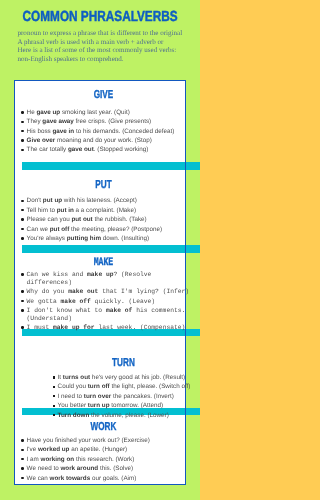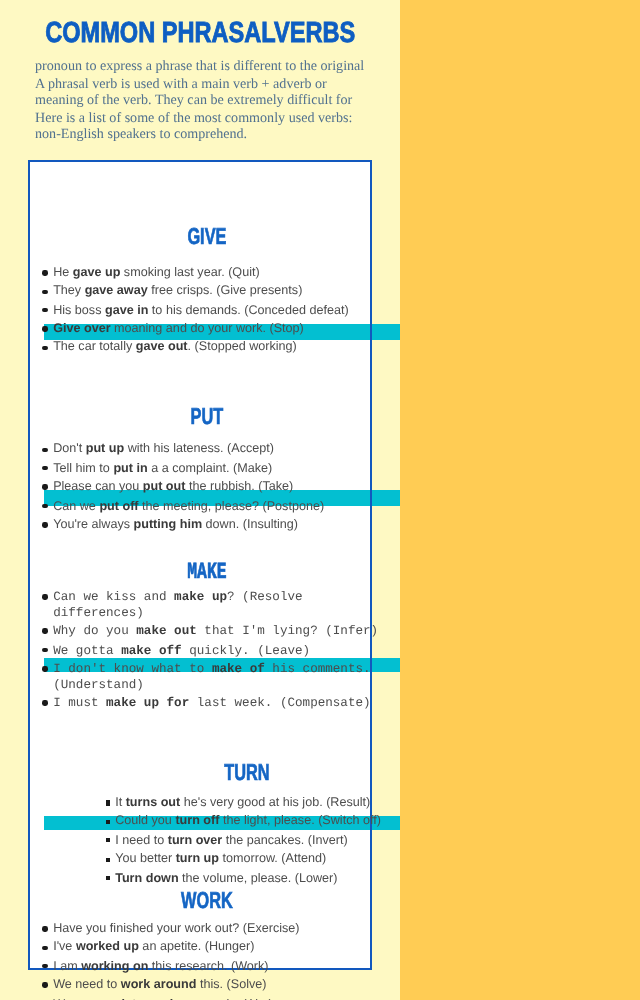--- a/index.html
+++ b/index.html
@@ -1,18 +1,18 @@
 <!DOCTYPE html>
 <html><head>
 <meta charset="utf-8">
 <style>
   * { box-sizing: border-box; margin:0; padding:0; }
   html, body { width:200px; height:500px; }
   body { background:#FFCC54; font-family:"Liberation Sans", sans-serif; -webkit-font-smoothing:antialiased; text-rendering:geometricPrecision; }
-  .page { position:relative; width:200px; height:500px; overflow:hidden; background:#fef9c3; }
+  .page { position:relative; width:200px; height:500px; overflow:hidden; background:#bef264; }
 
   .title { position:absolute; left:0; top:9px; width:200px; text-align:center;
            color:#0E5EC2; font-weight:bold; font-size:14.6px;
            font-family:"Liberation Sans", sans-serif;
            white-space:nowrap; letter-spacing:0px;
            transform:scaleX(0.808) translateY(0px); transform-origin:100.5px 0;
            -webkit-text-stroke:0.45px #0E5EC2; }
 
   .subtitle { position:absolute; left:17.5px; top:29.4px; width:180px; color:#51718F;
               font-family:"Liberation Serif", serif; font-size:7.05px; line-height:8.5px; }
@@ -20,21 +20,21 @@
 
   .card { position:absolute; left:14.2px; top:79.8px; width:171.4px; height:404.8px;
           border:1.8px solid #1258BE; background:#ffffff; }
 
   .tealbar { position:absolute; height:7.7px; background:#03BFD1; left:22px; width:178px; z-index:1; }
   .card { z-index:2; background:transparent !important; }
   .cardbg { position:absolute; left:14.2px; top:79.8px; width:171.4px; height:404.8px;
             background:#ffffff; z-index:0; }
   #secs { position:relative; z-index:3; }
 
-  .sec { position:absolute; left:14.2px; width:182px;margin-top:24px; }
+  .sec { position:absolute; left:14.2px; width:182px; }
   .sec-head { width:100%; text-align:center; color:#1465C4;
               font-weight:bold; font-size:11.5px; line-height:11.5px;
               transform:scaleX(0.71); transform-origin:85.7px 0;
               -webkit-text-stroke:0.35px #1465C4; }
 
   ul.items { list-style:none; padding-left:7px; }
   ul.items li { position:relative; font-size:6.3px; line-height:7.75px; color:#4D4D4D;
                 white-space:normal; padding-left:5.4px; margin-bottom:1.65px; }
   ul.items li:before { content:""; position:absolute; left:0.2px; top:2.3px;
                        width:2.4px; height:2.4px; border-radius:50%; background:#1a1a1a; }
@@ -42,21 +42,20 @@
   b { font-weight:bold; color:#3A3A3A; }
 </style>
 </head>
 <body>
 
 <div class="page">
   <div class="title">COMMON PHRASALVERBS</div>
   <div class="subtitle">
       <div>pronoun to express a phrase that is different to the original</div>
       <div>A phrasal verb is used with a main verb + adverb or</div>
-      <div>meaning of the verb. They can be extremely difficult for</div>
       <div>Here is a list of some of the most commonly used verbs:</div>
       <div>non-English speakers to comprehend.</div>
     </div>
   <div class="cardbg"></div>
   <div id="bars">
       <div class="tealbar" style="top: 162.4px;"></div>
       <div class="tealbar" style="top: 245.4px;"></div>
       <div class="tealbar" style="top: 328.8px;"></div>
       <div class="tealbar" style="top: 407.6px;"></div>
     </div>

